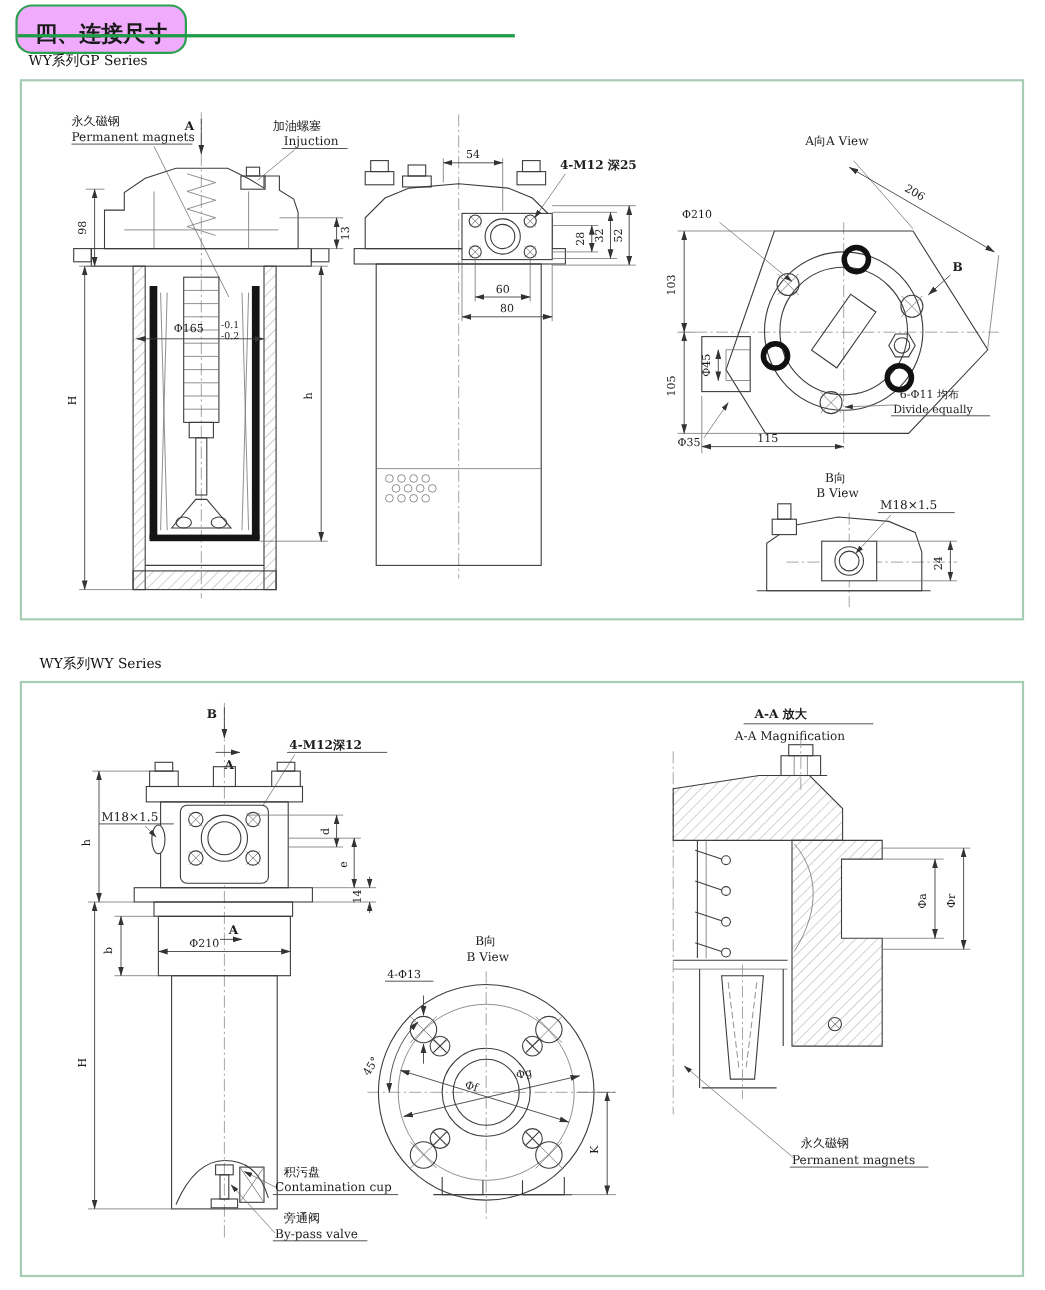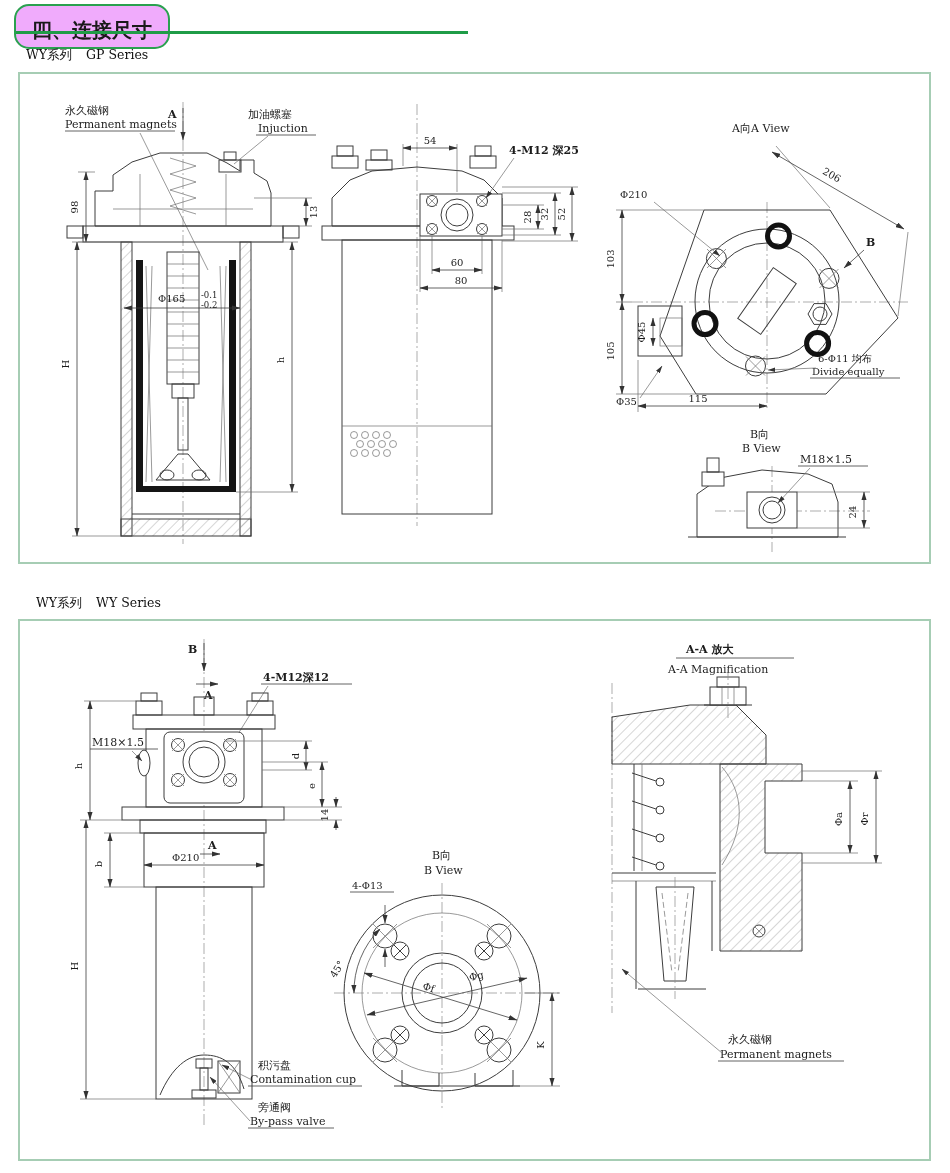--- a/index.html
+++ b/index.html
@@ -3,21 +3,21 @@
 <meta charset="utf-8">
 <style>
   html,body{margin:0;padding:0;background:#fff;}
   .page{position:relative;width:950px;height:1173px;background:#fff;overflow:hidden;
         font-family:"DejaVu Serif", serif;color:#222;}
   .pill{position:absolute;left:14px;top:4px;padding:11px 16px 3px 16px;border:2px solid #2aa14f;
         border-radius:15px;background:#f0abfc;font-weight:bold;font-size:20px;color:#1a1a1a;}
   .htitle{position:absolute;left:172px;top:6px;font-size:18px;font-weight:bold;letter-spacing:.5px;}
   .hline{position:absolute;left:16px;top:31px;width:452px;height:3px;background:#1f9c47;}
   .series{position:absolute;font-size:12.5px;color:#111;}
-  .series .en{margin-left:14px;}
+  .series .en{}
   .panel{position:absolute;left:18px;width:913px;border:2px solid #a6cdb4;box-sizing:border-box;background:#fff;}
   svg{display:block;}
   .ln{fill:none;stroke:#3d3d3d;stroke-width:1;}
   .lt{fill:none;stroke:#6f6f6f;stroke-width:.7;}
   .cl{fill:none;stroke:#8a8a8a;stroke-width:.7;stroke-dasharray:11 3 2 3;}
   .dim{fill:none;stroke:#3d3d3d;stroke-width:.8;}
   .lb{font:11px "DejaVu Serif", serif;fill:#1c1c1c;}
   .dm{font:10px "DejaVu Serif", serif;fill:#1c1c1c;}
   .sm{font:8.5px "DejaVu Serif", serif;fill:#1c1c1c;}
   .bold{font-weight:bold;}

